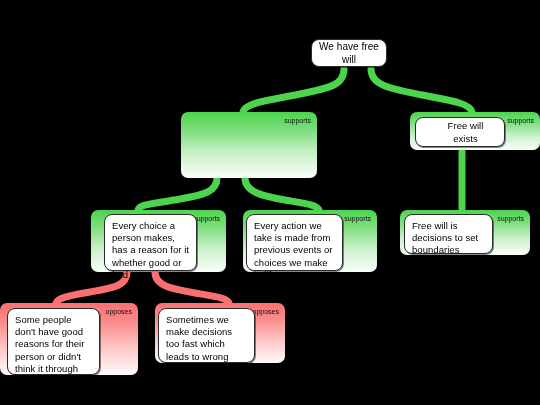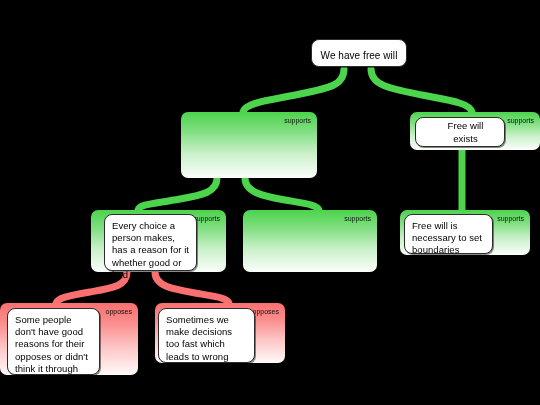--- a/index.html
+++ b/index.html
@@ -86,21 +86,21 @@
 
       <path d="M 462 150 C 462 175, 462 188, 462 210" stroke="#4cd44c" stroke-width="7"></path>
 
       <path d="M 127 272 C 127 286, 113 288, 90 292 C 67 296, 58 298, 56 303" stroke="#fa7070" stroke-width="7"></path>
 
       <path d="M 155 272 C 155 286, 172 289, 195 293 C 218 297, 227 298, 229 303" stroke="#fa7070" stroke-width="7"></path>
     </g>
   </svg>
 
   <div class="panel" style="left:308px; top:38px; width:96px; height:32px; background:transparent;"></div>
-  <div class="card root center" style="left:311px; top:39px; width:96px; height:28px; display:flex; align-items:flex-end; justify-content:center;">
+  <div class="card root center" style="left:311px; top:39px; width:76px; height:28px; display:flex; align-items:center; justify-content:center;">
     <div class="card-text">We have free will</div>
   </div>
 
   <div class="panel supports" style="left:181px; top:112px; width:136px; height:66px;">
     <span class="panel-label">supports</span>
   </div>
 
   <div class="panel supports" style="left:410px; top:112px; width:130px; height:38px;">
     <span class="panel-label">supports</span>
   </div>
@@ -111,33 +111,36 @@
   <div class="panel supports" style="left:91px; top:210px; width:135px; height:62px;">
     <span class="panel-label">supports</span>
   </div>
   <div class="card" style="left:96px; top:214px; width:93px; height:57px;margin-left:8px;">
     <div class="card-text">Every choice a person makes, has a reason for it whether good or bad</div>
   </div>
 
   <div class="panel supports" style="left:243px; top:210px; width:134px; height:62px;">
     <span class="panel-label">supports</span>
   </div>
+  <div class="card" style="left:246px; top:214px; width:97px; height:57px;">
+    <div class="card-text">Every action we take is made from previous events or choices we make in life</div>
+  </div>
 
   <div class="panel supports" style="left:400px; top:210px; width:130px; height:45px;">
     <span class="panel-label">supports</span>
   </div>
   <div class="card" style="left:404px; top:214px; width:89px; height:40px;">
-    <div class="card-text">Free will is necessary to set boundaries</div>
+    <div class="card-text">Free will is decisions to set boundaries</div>
   </div>
 
   <div class="panel opposes" style="left:0px; top:303px; width:138px; height:72px;">
     <span class="panel-label">opposes</span>
   </div>
   <div class="card" style="left:7px; top:308px; width:93px; height:67px;">
-    <div class="card-text">Some people don't have good reasons for their opposes or didn't think it through</div>
+    <div class="card-text">Some people don't have good reasons for their person or didn't think it through</div>
   </div>
 
   <div class="panel opposes" style="left:155px; top:303px; width:130px; height:60px;">
     <span class="panel-label">opposes</span>
   </div>
   <div class="card" style="left:158px; top:308px; width:97px; height:55px;">
     <div class="card-text">Sometimes we make decisions too fast which leads to wrong previous</div>
   </div>
 
 </div>

